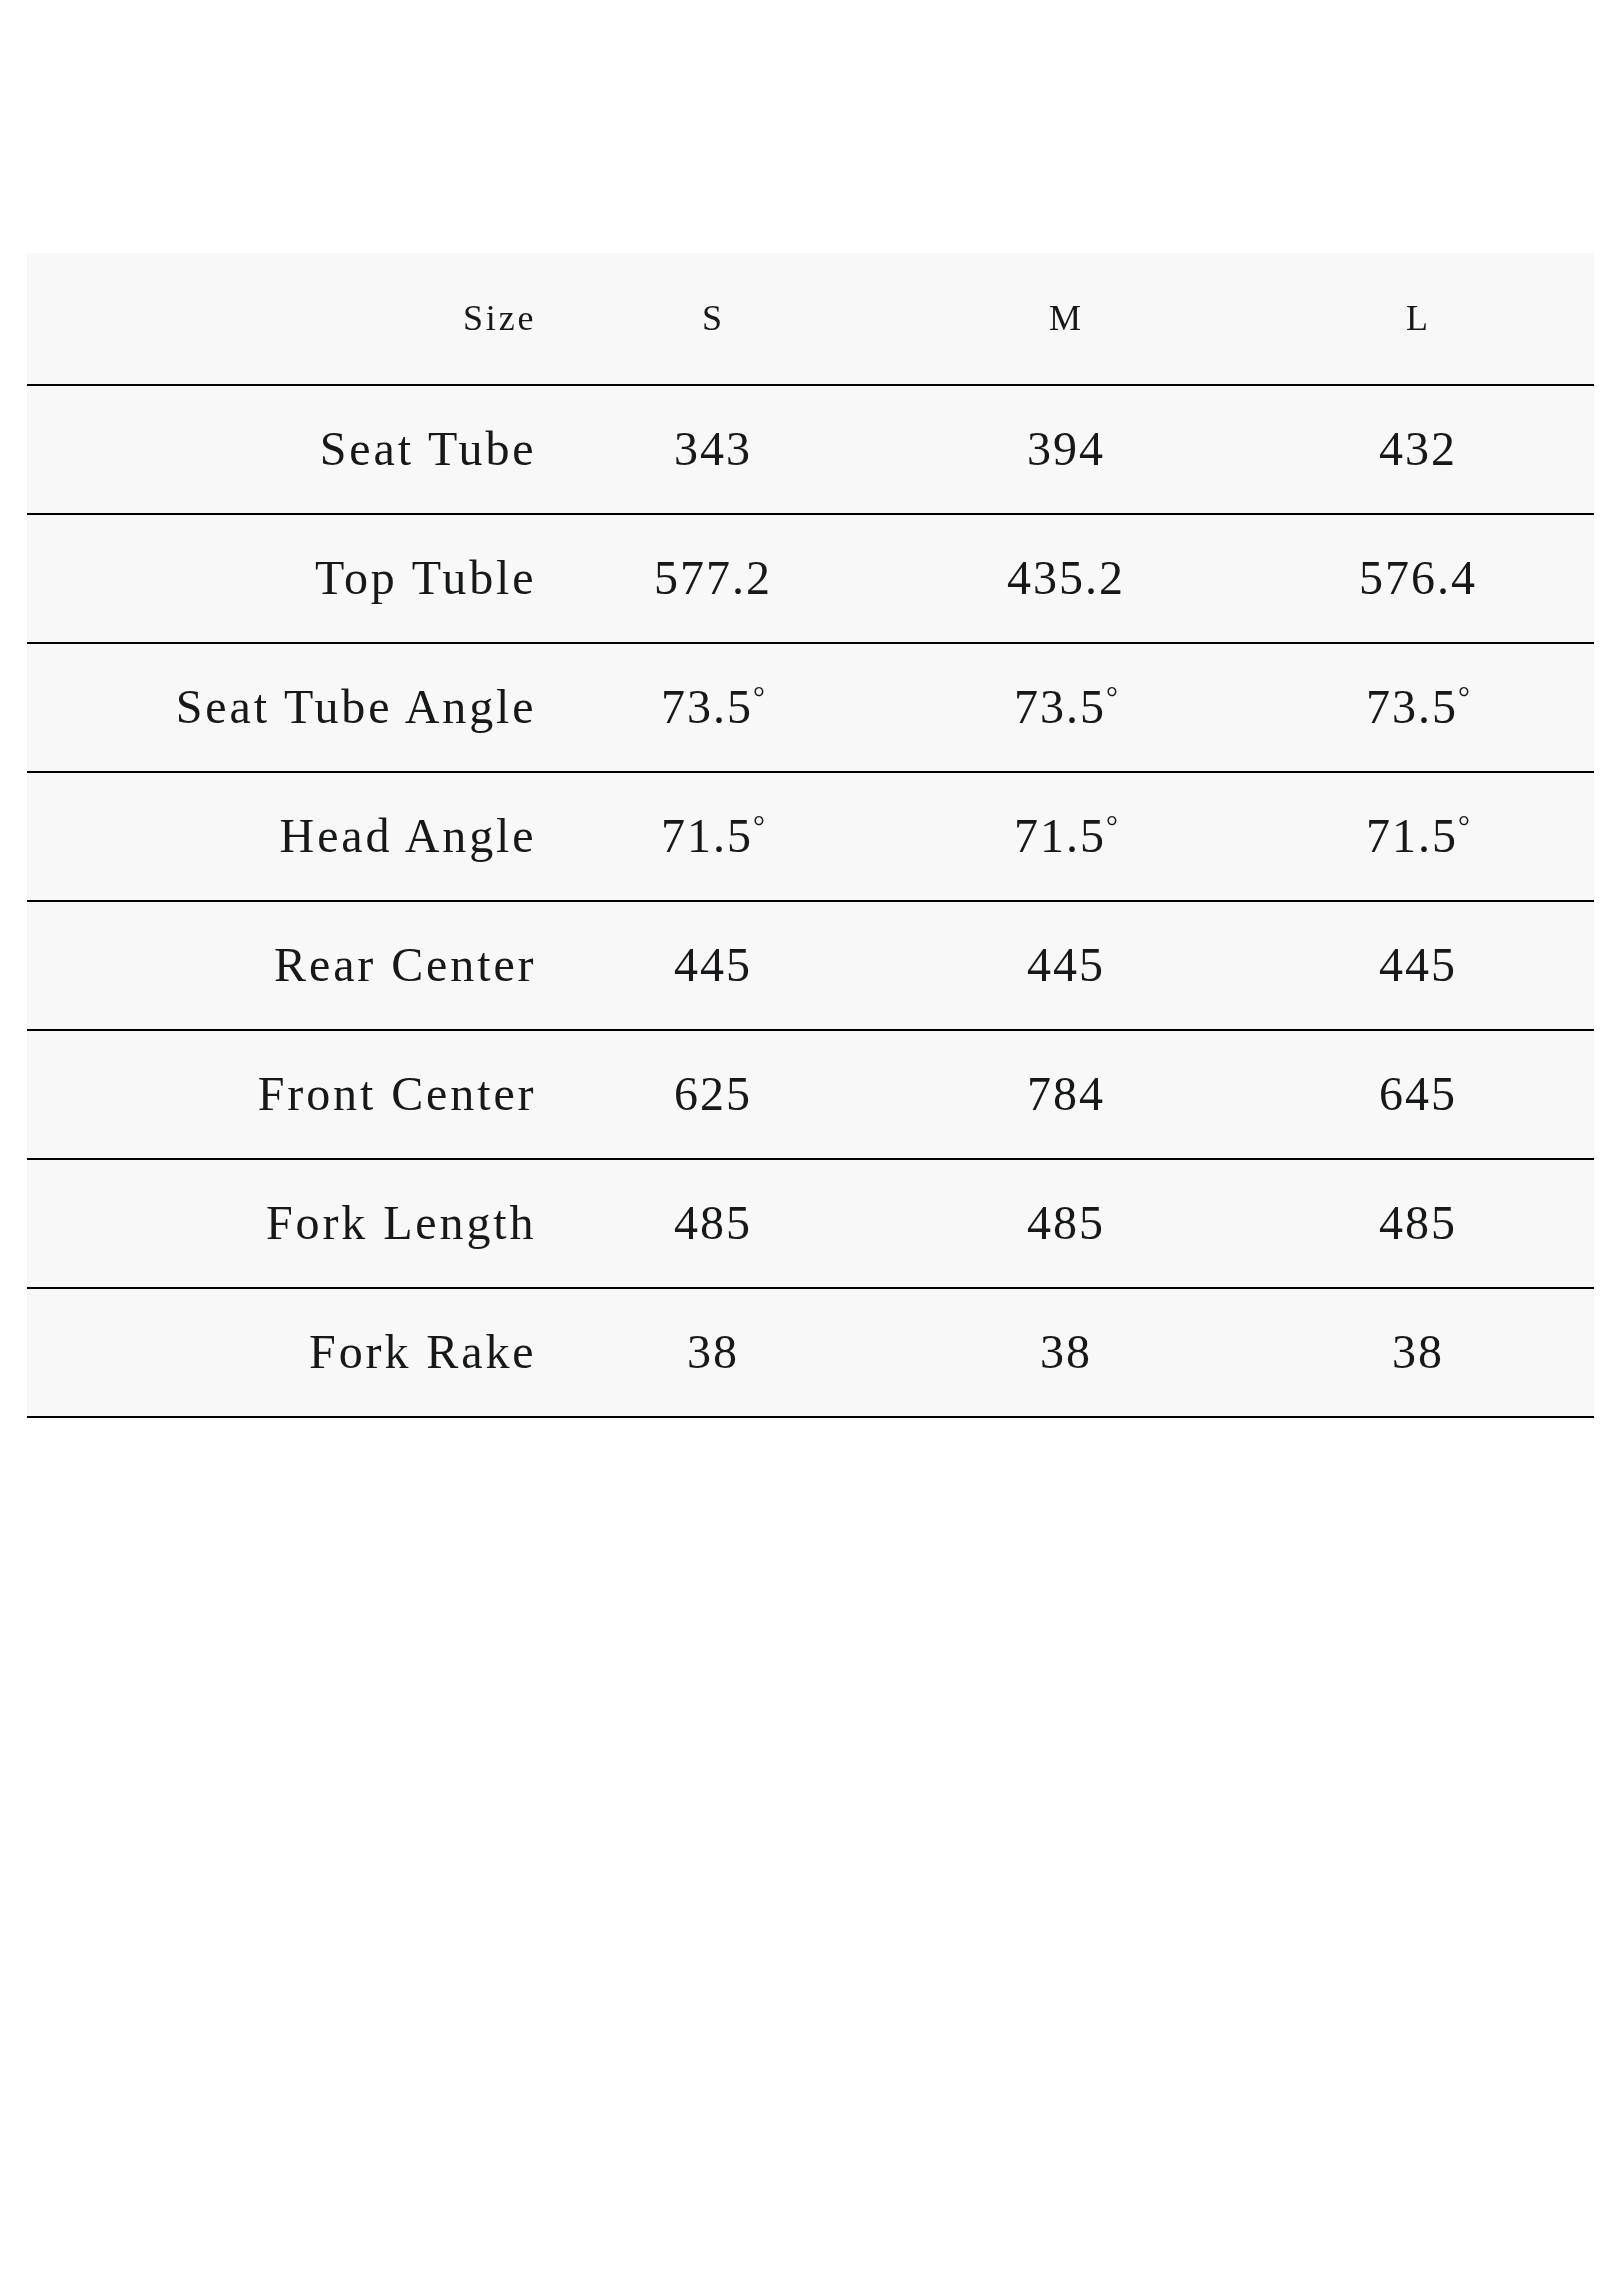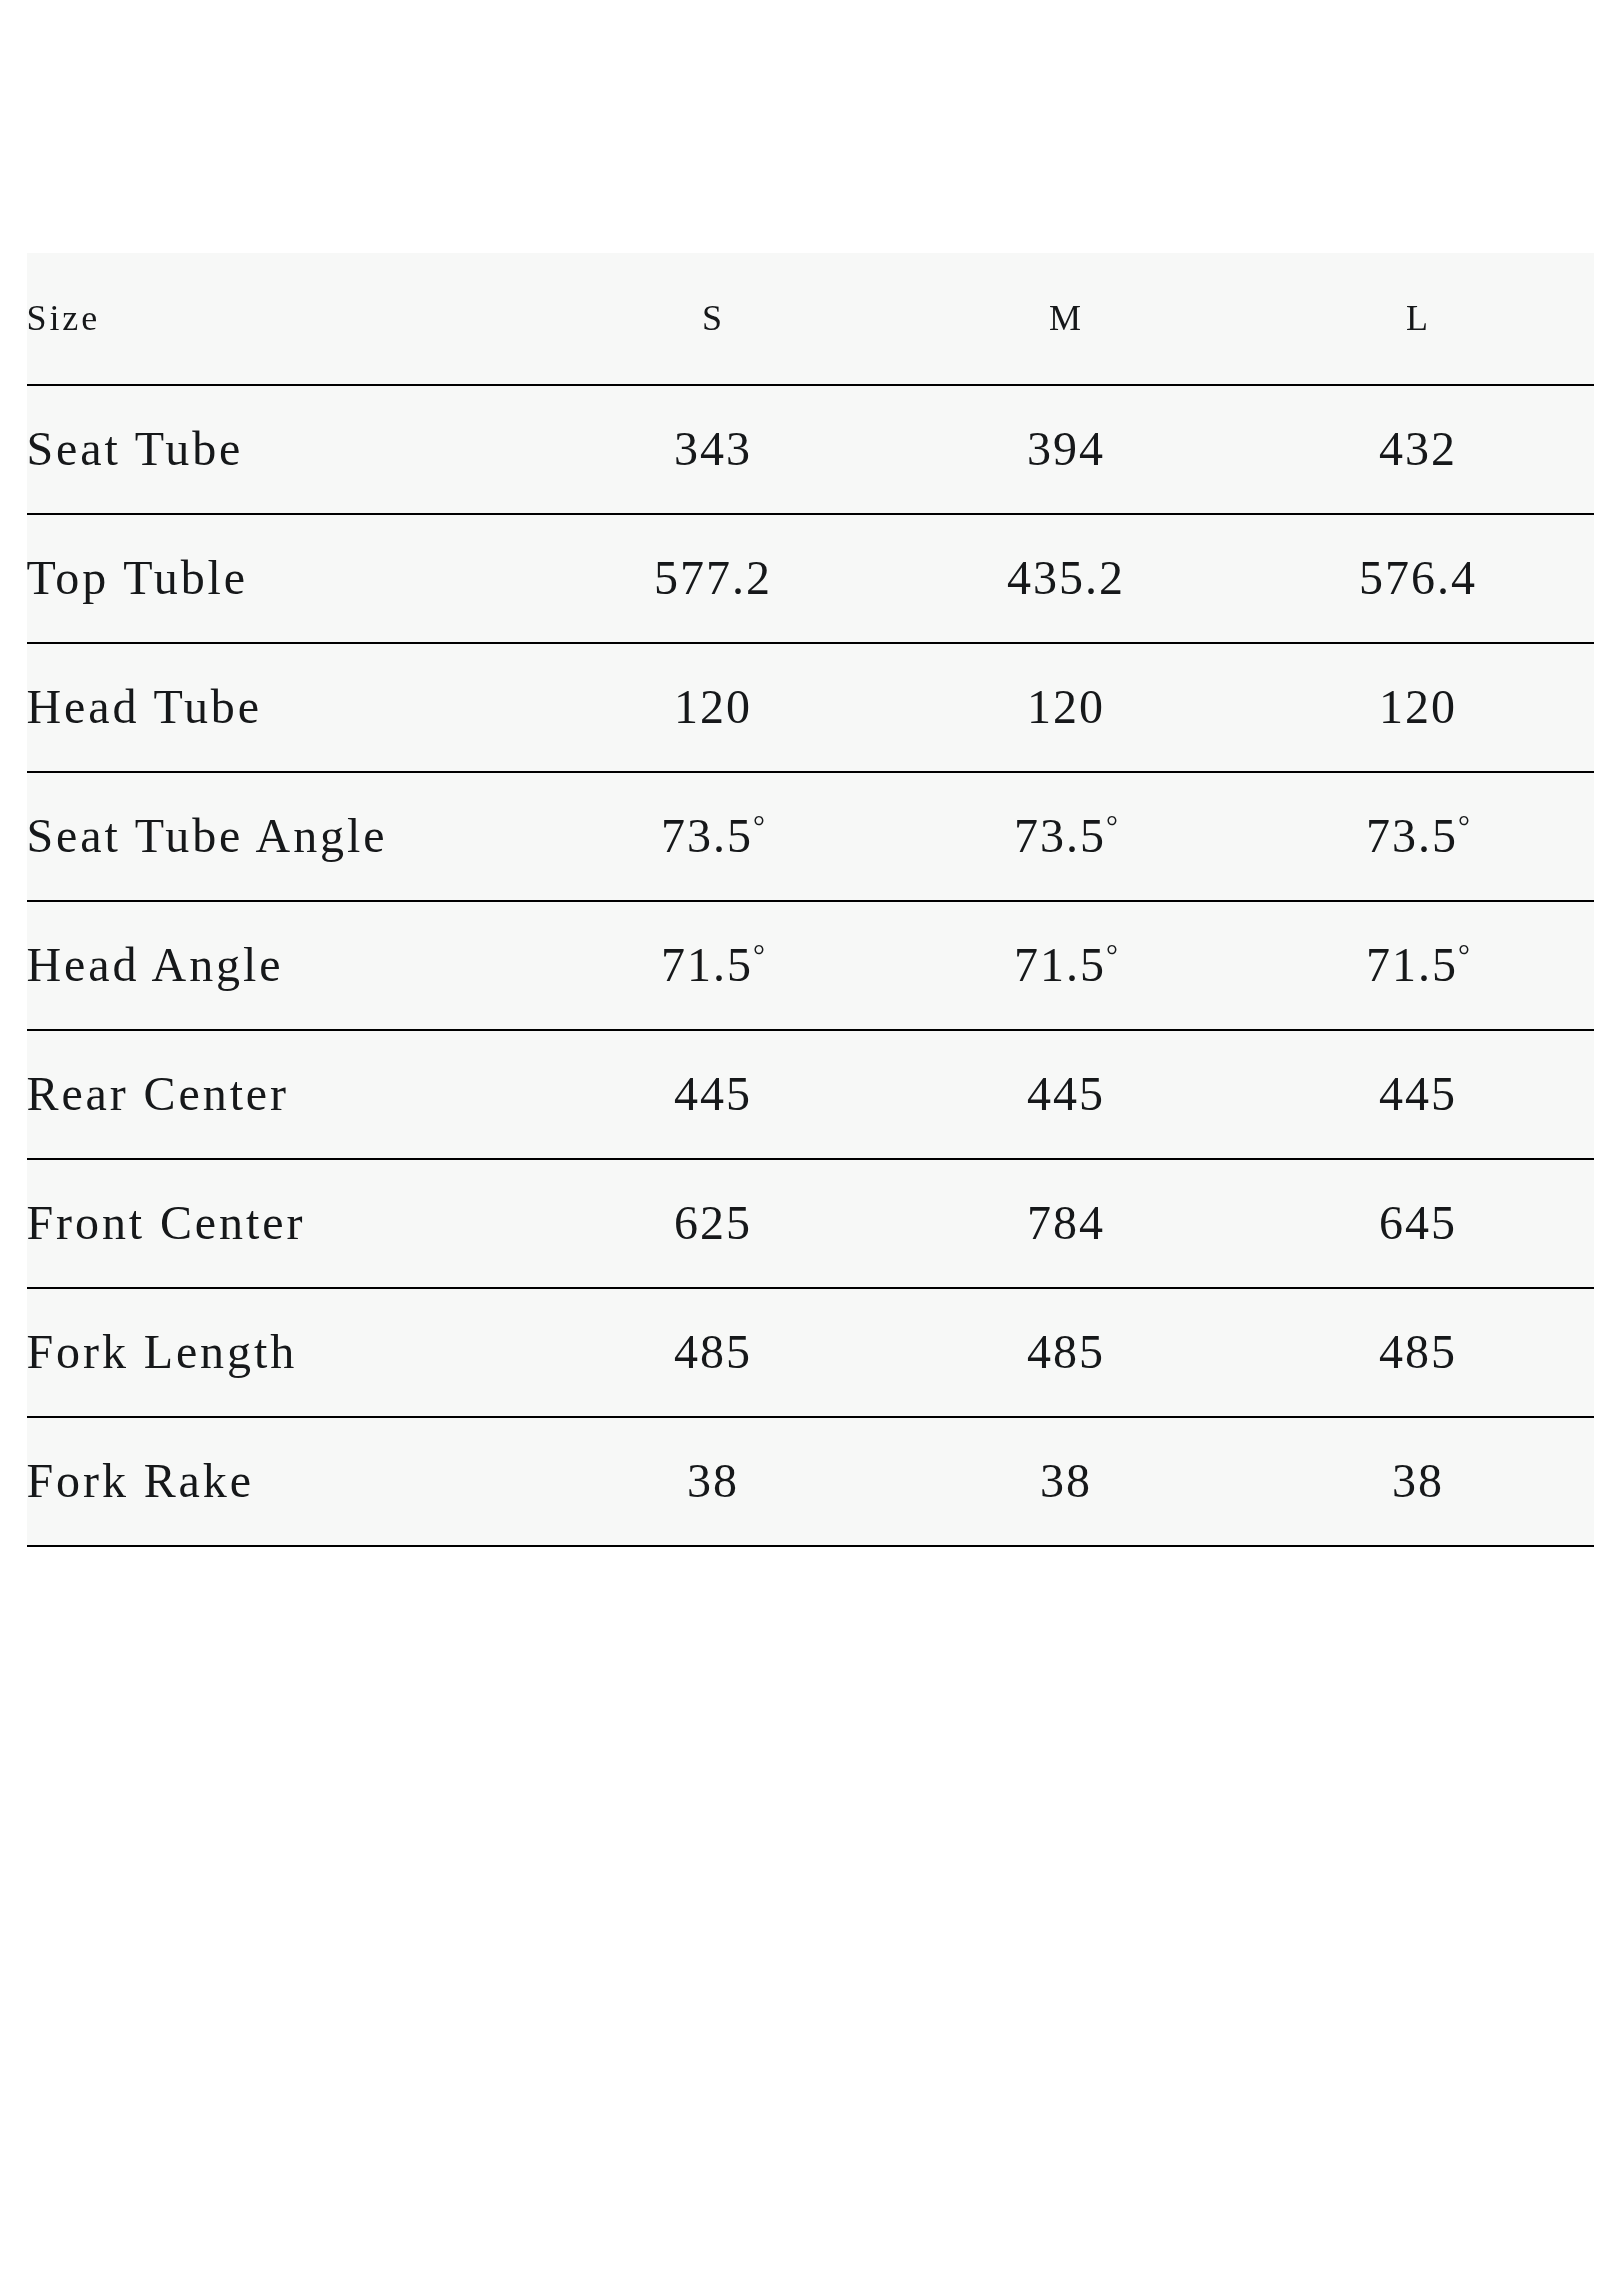--- a/index.html
+++ b/index.html
@@ -66,21 +66,21 @@
 
   
   table.geo tbody tr td {
     height: 127px;
     border-bottom: 2.9px solid #000000;
     font-size: 48px;
     line-height: 1.1;
   }
 
   .cell-label {
-    text-align: left;
+    text-align: right;
     padding-left: 9.8px;
     letter-spacing: 2.9px;
     white-space: nowrap;
   }
 
   .cell-val {
     text-align: center;
     letter-spacing: 2px;
     white-space: nowrap;
   }
@@ -124,26 +124,20 @@
             <td class="cell-val"><span>394</span></td>
             <td class="cell-val"><span>432</span></td>
           </tr>
           <tr>
             <td class="cell-label">Top Tuble</td>
             <td class="cell-val"><span>577.2</span></td>
             <td class="cell-val"><span>435.2</span></td>
             <td class="cell-val"><span>576.4</span></td>
           </tr>
           <tr>
-            <td class="cell-label">Head Tube</td>
-            <td class="cell-val"><span>120</span></td>
-            <td class="cell-val"><span>120</span></td>
-            <td class="cell-val"><span>120</span></td>
-          </tr>
-          <tr>
             <td class="cell-label">Seat Tube Angle</td>
             <td class="cell-val"><span>73.5</span><span class="deg">°</span></td>
             <td class="cell-val"><span>73.5</span><span class="deg">°</span></td>
             <td class="cell-val"><span>73.5</span><span class="deg">°</span></td>
           </tr>
           <tr>
             <td class="cell-label">Head Angle</td>
             <td class="cell-val"><span>71.5</span><span class="deg">°</span></td>
             <td class="cell-val"><span>71.5</span><span class="deg">°</span></td>
             <td class="cell-val"><span>71.5</span><span class="deg">°</span></td>

